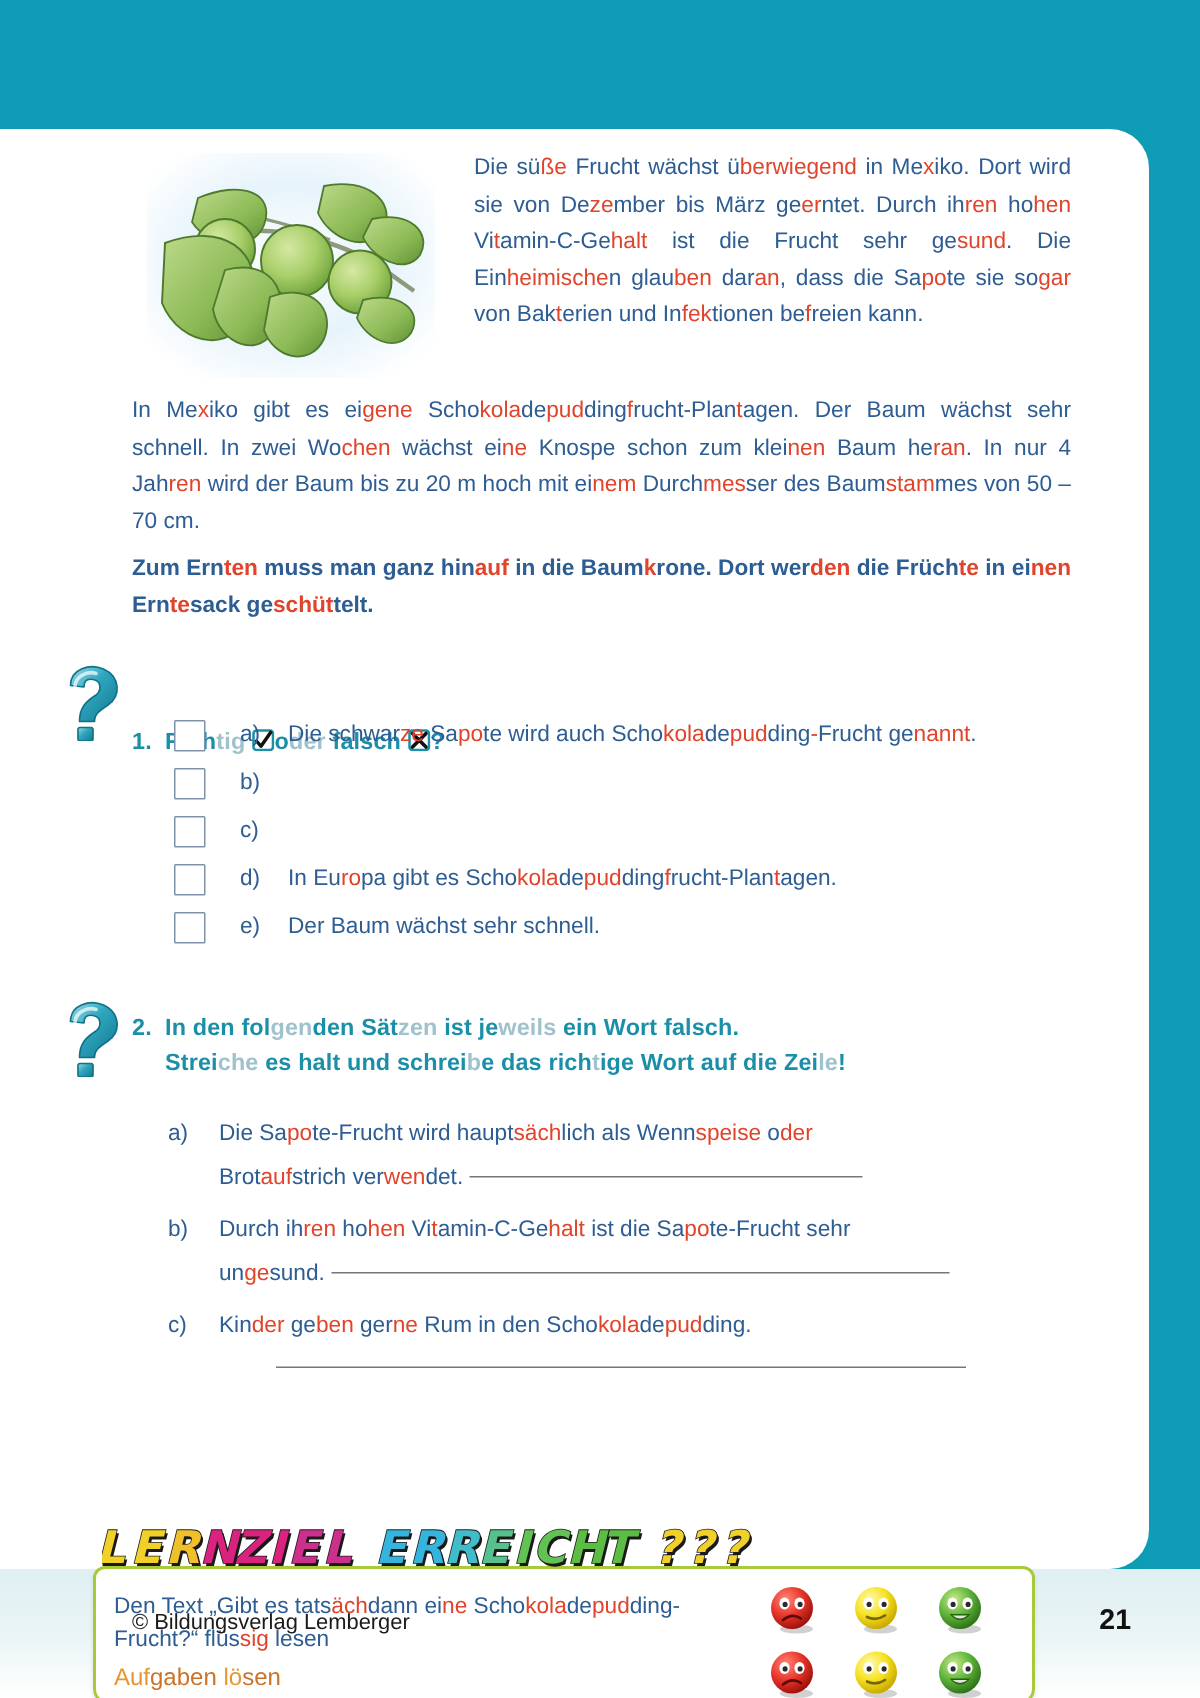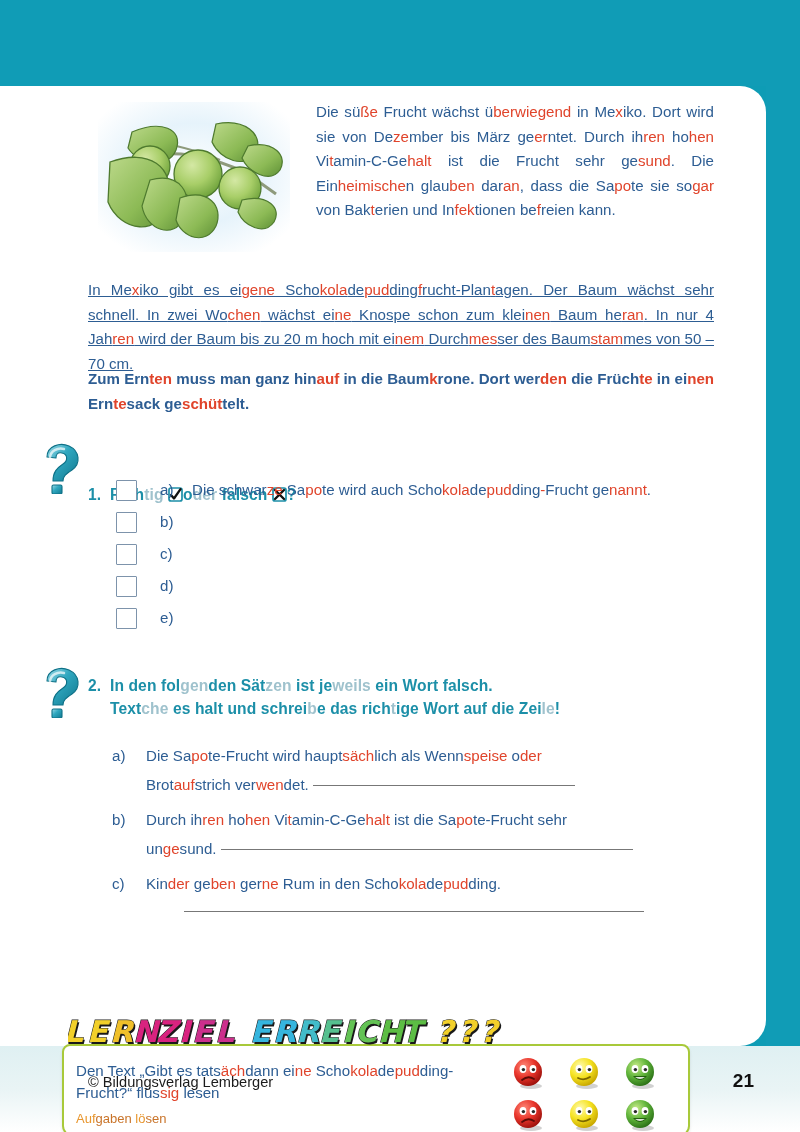--- a/index.html
+++ b/index.html
@@ -49,21 +49,21 @@
     font-size:15.1px;
     line-height:24.5px;
   }
   .justify { text-align: justify; }
   .r { color:#e0442b; }
   .b { color:#2d5d93; }
 
   #intro-text {
     position:absolute; left:316px; top:14px; width:398px;
   }
-  #p2 { position:absolute; left:88px; top:192px; width:626px;text-decoration:underline; }
+  #p2 { position:absolute; left:88px; top:176px; width:626px; }
   #p3 { position:absolute; left:88px; top:281px; width:626px;font-weight:bold; }
 
   
   .qmark {
     position:absolute; width:48px; height:52px;
   }
   .qmark svg{ display:block; }
 
   .ex-head {
     position:absolute;
@@ -116,21 +116,21 @@
     position:absolute; left:68px; top:924px; width:450px; height:46px;
     z-index:5;
   }
   #goal-title svg { display:block; }
   .goal-text {
     position:absolute; left:12px; top:14px; width:430px;
     color:#2d5d93; font-size:15.1px; line-height:21.5px;
   }
   .goal-text2 {
     position:absolute; left:12px; top:62px;
-    color:#e8962e; font-size:13px; line-height:21px;
+    color:#e8962e; font-size:16px; line-height:21px;
   }
   .faces { position:absolute; right:16px; top:10px; width:160px; }
   .facerow { display:flex; gap:22px; justify-content:flex-start; margin-bottom:4px; }
 
   
   #footer {
     position:absolute; left:0; bottom:0; width:800px; height:86px;
   }
   #copyright {
     position:absolute; left:88px; top:28px;
@@ -249,46 +249,48 @@
       </div>
 
       <div class="opt">
         <div class="chkbox"></div>
         <div class="opt-letter">c)</div>
       </div>
 
       <div class="opt">
         <div class="chkbox"></div>
         <div class="opt-letter">d)</div>
+        <div class="opt-text"><span class="b">In Eu</span><span class="r">ro</span><span class="b">pa gibt es Scho</span><span class="r">kola</span><span class="b">de</span><span class="r">pud</span><span class="b">ding</span><span class="r">f</span><span class="b">rucht-Plan</span><span class="r">t</span><span class="b">agen.</span></div>
       </div>
 
       <div class="opt">
         <div class="chkbox"></div>
         <div class="opt-letter">e)</div>
+        <div class="opt-text"><span class="b">Der Baum wächst sehr schnell.</span></div>
       </div>
     </div>
 
     <div class="qmark" style="left:38px; top:580px;">
       <svg width="48" height="52" viewBox="0 0 48 52" xmlns="http://www.w3.org/2000/svg">
         <defs>
           <linearGradient id="qm2" x1="0%" y1="0%" x2="100%" y2="100%">
             <stop offset="0%" stop-color="#9ddbe8"></stop>
             <stop offset="42%" stop-color="#2fa7bf"></stop>
             <stop offset="100%" stop-color="#11788f"></stop>
           </linearGradient>
         </defs>
         <path d="M9 15 C9 4, 22 0, 31 4 C42 9, 43 22, 34 28 C28 32, 25 34, 25 39 L15 39 C15 30, 19 26, 25 22 C30 19, 30 12, 24 11 C19 10, 18 13, 18 16 Z" fill="url(#qm2)" stroke="#0e7187" stroke-width="1.1" stroke-linejoin="round"></path>
         <rect x="14" y="43" width="10" height="9" rx="1.5" fill="url(#qm2)" stroke="#0e7187" stroke-width="1.1"></rect>
         <path d="M12 16 C12 9, 20 5, 26 7" stroke="#ffffff" stroke-width="2.4" fill="none" opacity=".7" stroke-linecap="round"></path>
       </svg>
     </div>
 
     <div id="ex2-head" class="ex-head">
       <span style="display:inline-block;width:22px;color:#1c8fa8;">2.</span><span class="teal">In den fol</span><span class="tealpale">gen</span><span class="teal">den Sät</span><span class="tealpale">zen</span><span class="teal"> ist je</span><span class="tealpale">weils</span><span class="teal"> ein Wort falsch.</span><br>
-      <span style="display:inline-block;width:22px;"></span><span class="teal">Text</span><span class="tealpale">che</span><span class="teal"> es halt und schrei</span><span class="tealpale">b</span><span class="teal">e das rich</span><span class="tealpale">t</span><span class="teal">ige Wort auf die Zei</span><span class="tealpale">le</span><span class="teal">!</span>
+      <span style="display:inline-block;width:22px;"></span><span class="teal">Strei</span><span class="tealpale">che</span><span class="teal"> es halt und schrei</span><span class="tealpale">b</span><span class="teal">e das rich</span><span class="tealpale">t</span><span class="teal">ige Wort auf die Zei</span><span class="tealpale">le</span><span class="teal">!</span>
     </div>
 
     <div class="task2-list">
 
       <div class="t2row">
         <div class="t2letter">a)</div>
         <div class="t2body">
           <span class="b">Die Sa</span><span class="r">po</span><span class="b">te-Frucht wird haupt</span><span class="r">säch</span><span class="b">lich als Wenn</span><span class="r">speise</span><span class="b"> o</span><span class="r">der</span><br>
           <span class="b">Brot</span><span class="r">auf</span><span class="b">strich ver</span><span class="r">wen</span><span class="b">det.</span>
           <span class="ruleline" style="width:262px;"></span>

